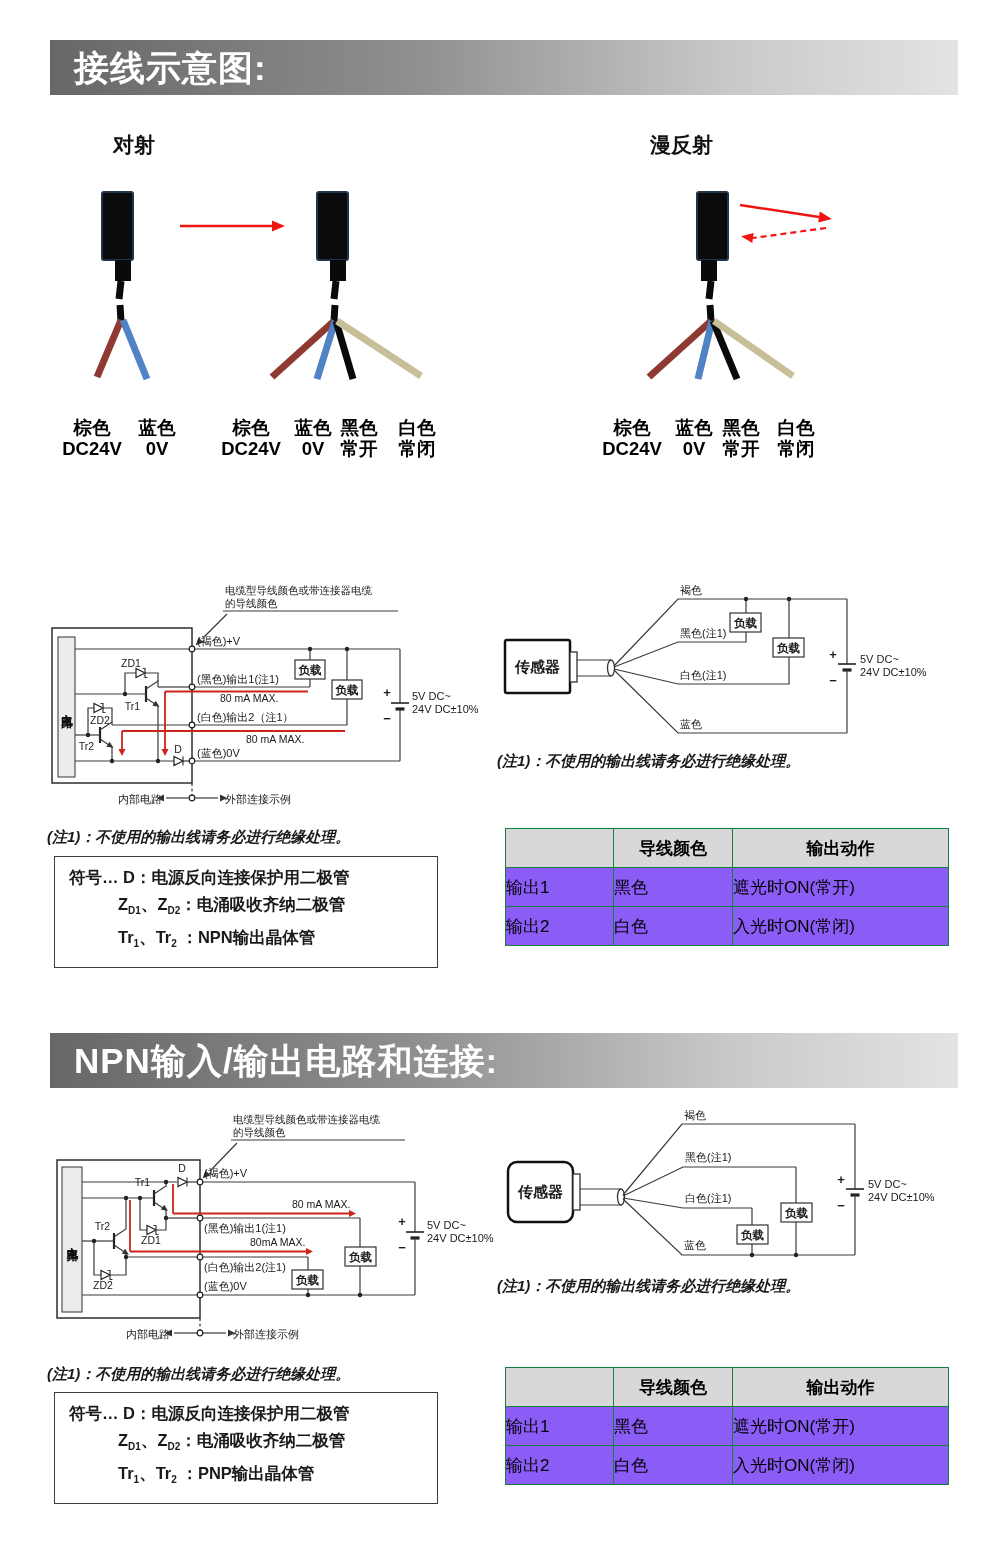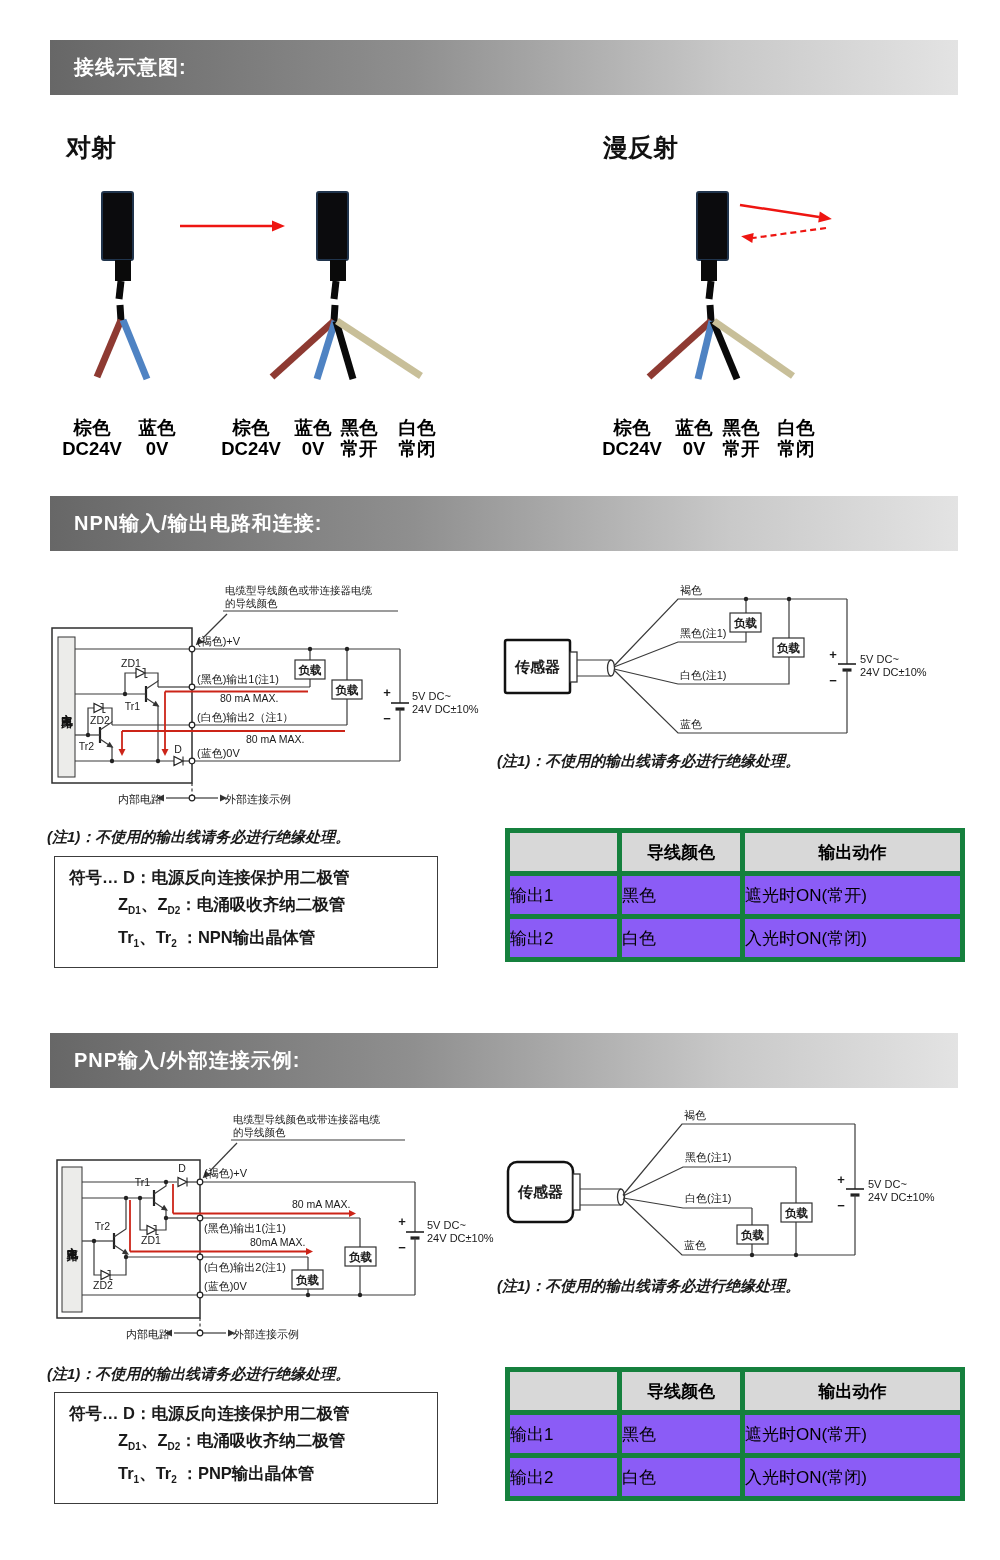--- a/index.html
+++ b/index.html
@@ -2,38 +2,38 @@
 <html><head>
 <meta charset="utf-8">
 <style>
   html,body{margin:0;padding:0;}
   body{font-family:"Liberation Sans","DejaVu Sans",sans-serif;background:#fff;}
   .page{position:relative;width:1000px;height:1560px;background:#fff;overflow:hidden;}
   .abs{position:absolute;}
   
   .secbar{position:absolute;left:50px;width:908px;height:55px;box-sizing:border-box;
     background:linear-gradient(90deg,#676767 0%,#8f8f8f 40%,#c9c9c9 75%,#e3e3e3 100%);
-    color:#fff;font-size:20px;font-weight:bold;line-height:55px;padding-left:24px;letter-spacing:1px;}
-  .beamlabel{position:absolute;font-size:25px;font-weight:bold;color:#111;}
+    color:#fff;font-size:35px;font-weight:bold;line-height:55px;padding-left:24px;letter-spacing:1px;}
+  .beamlabel{position:absolute;font-size:21px;font-weight:bold;color:#111;margin-left:47px;}
   
   .wlabel{position:absolute;transform:translateX(-50%);text-align:center;font-weight:bold;
     font-size:18.5px;line-height:21px;color:#000;white-space:nowrap;margin-top:36px;}
   
   .vertlabel{position:absolute;display:flex;align-items:center;justify-content:center;
     writing-mode:vertical-rl;text-orientation:upright;font-size:11.5px;font-weight:bold;color:#111;letter-spacing:2px;}
   
   .cnote{position:absolute;font-size:15px;font-weight:bold;color:#1a1a1a;white-space:nowrap;font-style:italic;}
   
   .legendbox{position:absolute;width:384px;box-sizing:border-box;border:1.5px solid #3c3c3c;
     padding:7px 0 9px 14px;font-size:16.5px;font-weight:bold;color:#1a1a1a;line-height:27px;white-space:nowrap;}
   .legendbox .indent{margin-left:49px;}
   .legendbox sub{font-size:10px;}
   
   .iotable{position:absolute;border-collapse:collapse;font-size:17px;color:#000;table-layout:fixed;}
-  .iotable th,.iotable td{border:5px solid #15803d;padding:0;height:38px;}
+  .iotable th,.iotable td{border:1px solid #15803d;padding:0;height:38px;}
   .iotable th{background:#d8d8d8;font-weight:bold;}
   .iotable td{background:#8b5cf6;font-weight:normal;}
   .iotable .c1{width:107px;}.iotable .c2{width:118px;}.iotable .c3{width:215px;}
   
   svg text{font-family:"Liberation Sans","DejaVu Sans",sans-serif;fill:#1a1a1a;}
   .t10{font-size:10.5px;}
   .t11{font-size:11px;}
   .t12{font-size:11.5px;font-weight:bold;}
   .t13{font-size:13px;font-weight:bold;}
   .t15{font-size:15px;font-weight:bold;}
@@ -155,21 +155,20 @@
     </div>
   <div class="wlabel" style="left:741px;top:381px;">
     <div>黑色</div>
       <div>常开</div>
     </div>
   <div class="wlabel" style="left:796px;top:381px;">
     <div>白色</div>
       <div>常闭</div>
     </div>
 
-  <div class="secbar" style="top:496px;">NPN输入/输出电路和连接:</div>
 
   <svg class="abs" style="left:50px;top:578px;" width="450" height="240" viewBox="0 0 450 240">
     <g>
       <text x="175" y="16" class="t10">电缆型导线颜色或带连接器电缆</text>
       <text x="175" y="29" class="t10">的导线颜色</text>
       <line x1="173" y1="33" x2="348" y2="33" class="ln"></line>
       <line x1="177" y1="36" x2="153" y2="60" class="ln"></line>
       <polygon points="0,-3.5 0,3.5 7.5,0" transform="translate(151,62) rotate(135)" class="dk"></polygon>
     </g>
     <rect x="2" y="50" width="140" height="155" class="boxb"></rect>
@@ -348,21 +347,21 @@
       <td>遮光时ON(常开)</td>
     </tr>
     <tr>
       <td>输出2</td>
       <td>白色</td>
       <td>入光时ON(常闭)</td>
     </tr>
   </tbody>
     </table>
 
-  <div class="secbar" style="top:1033px;">PNP输入/外部连接示例:</div>
+  <div class="secbar" style="top:1033px;">NPN输入/输出电路和连接:</div>
 
   <svg class="abs" style="left:50px;top:1105px;" width="460" height="245" viewBox="0 0 460 245">
     <g>
       <text x="183" y="18" class="t10">电缆型导线颜色或带连接器电缆</text>
       <text x="183" y="31" class="t10">的导线颜色</text>
       <line x1="181" y1="35" x2="355" y2="35" class="ln"></line>
       <line x1="187" y1="38" x2="160" y2="66" class="ln"></line>
       <polygon points="0,-3.5 0,3.5 7.5,0" transform="translate(158,68) rotate(136)" class="dk"></polygon>
     </g>
     <rect x="7" y="55" width="143" height="158" class="boxb"></rect>

